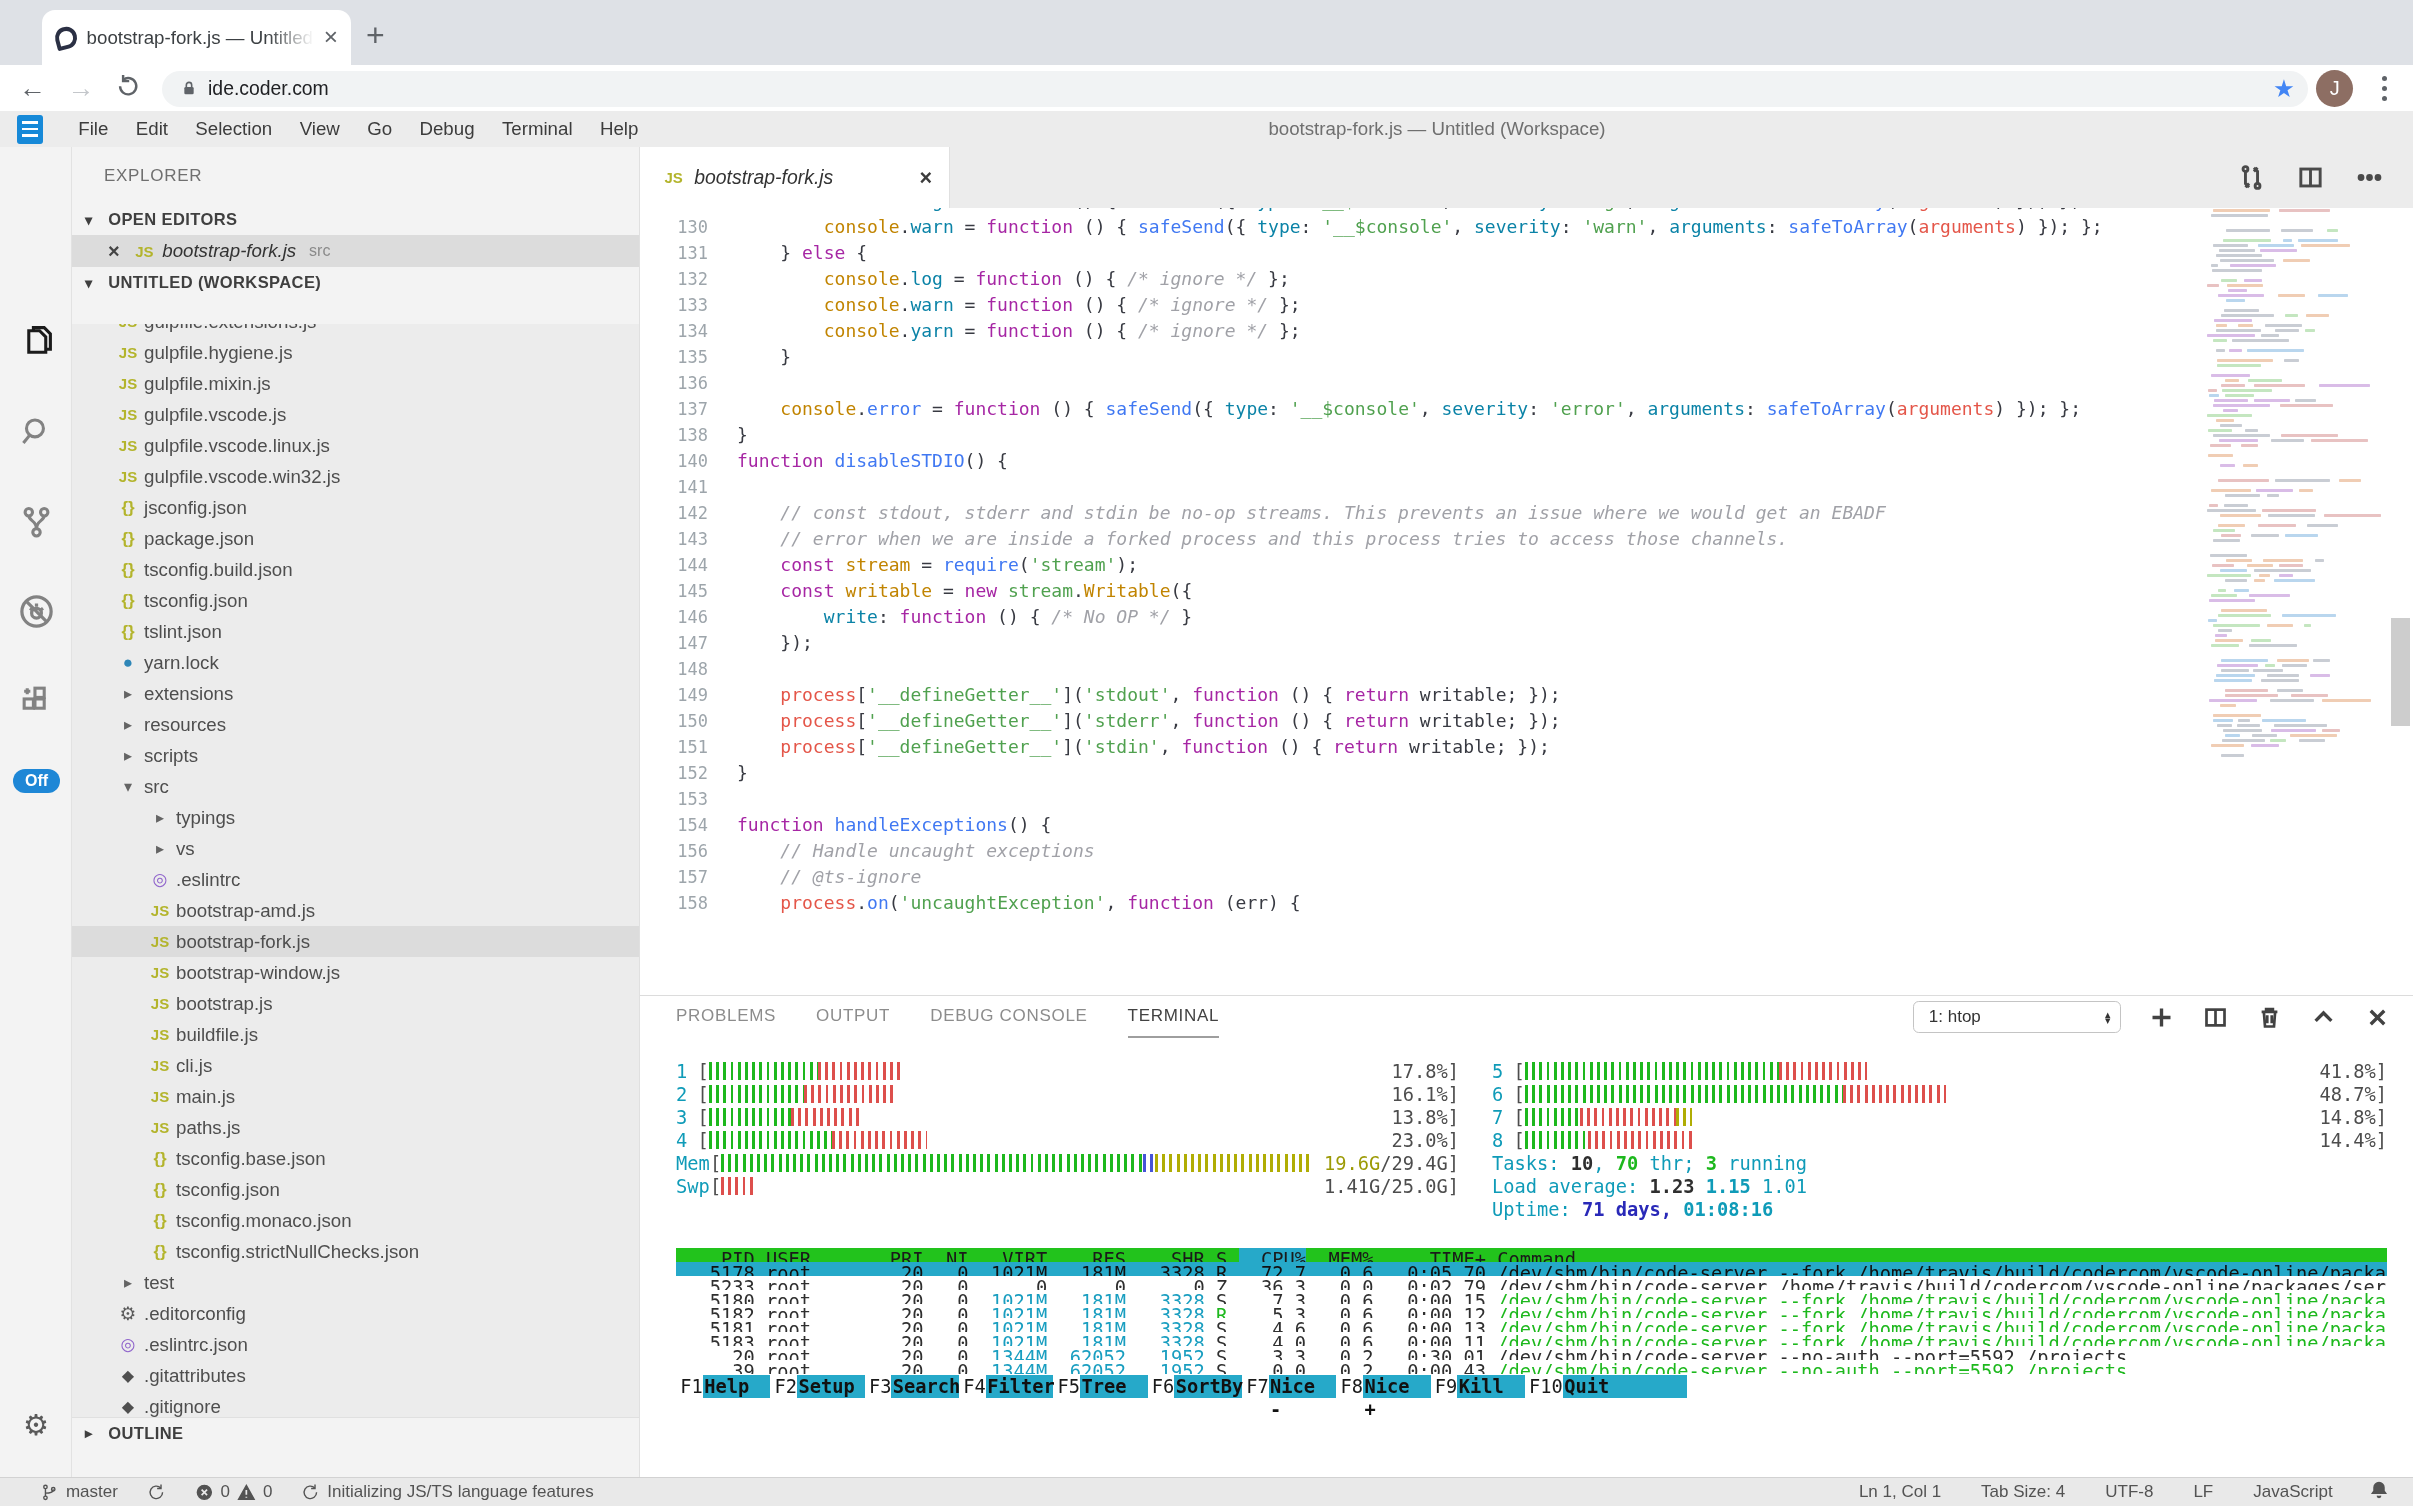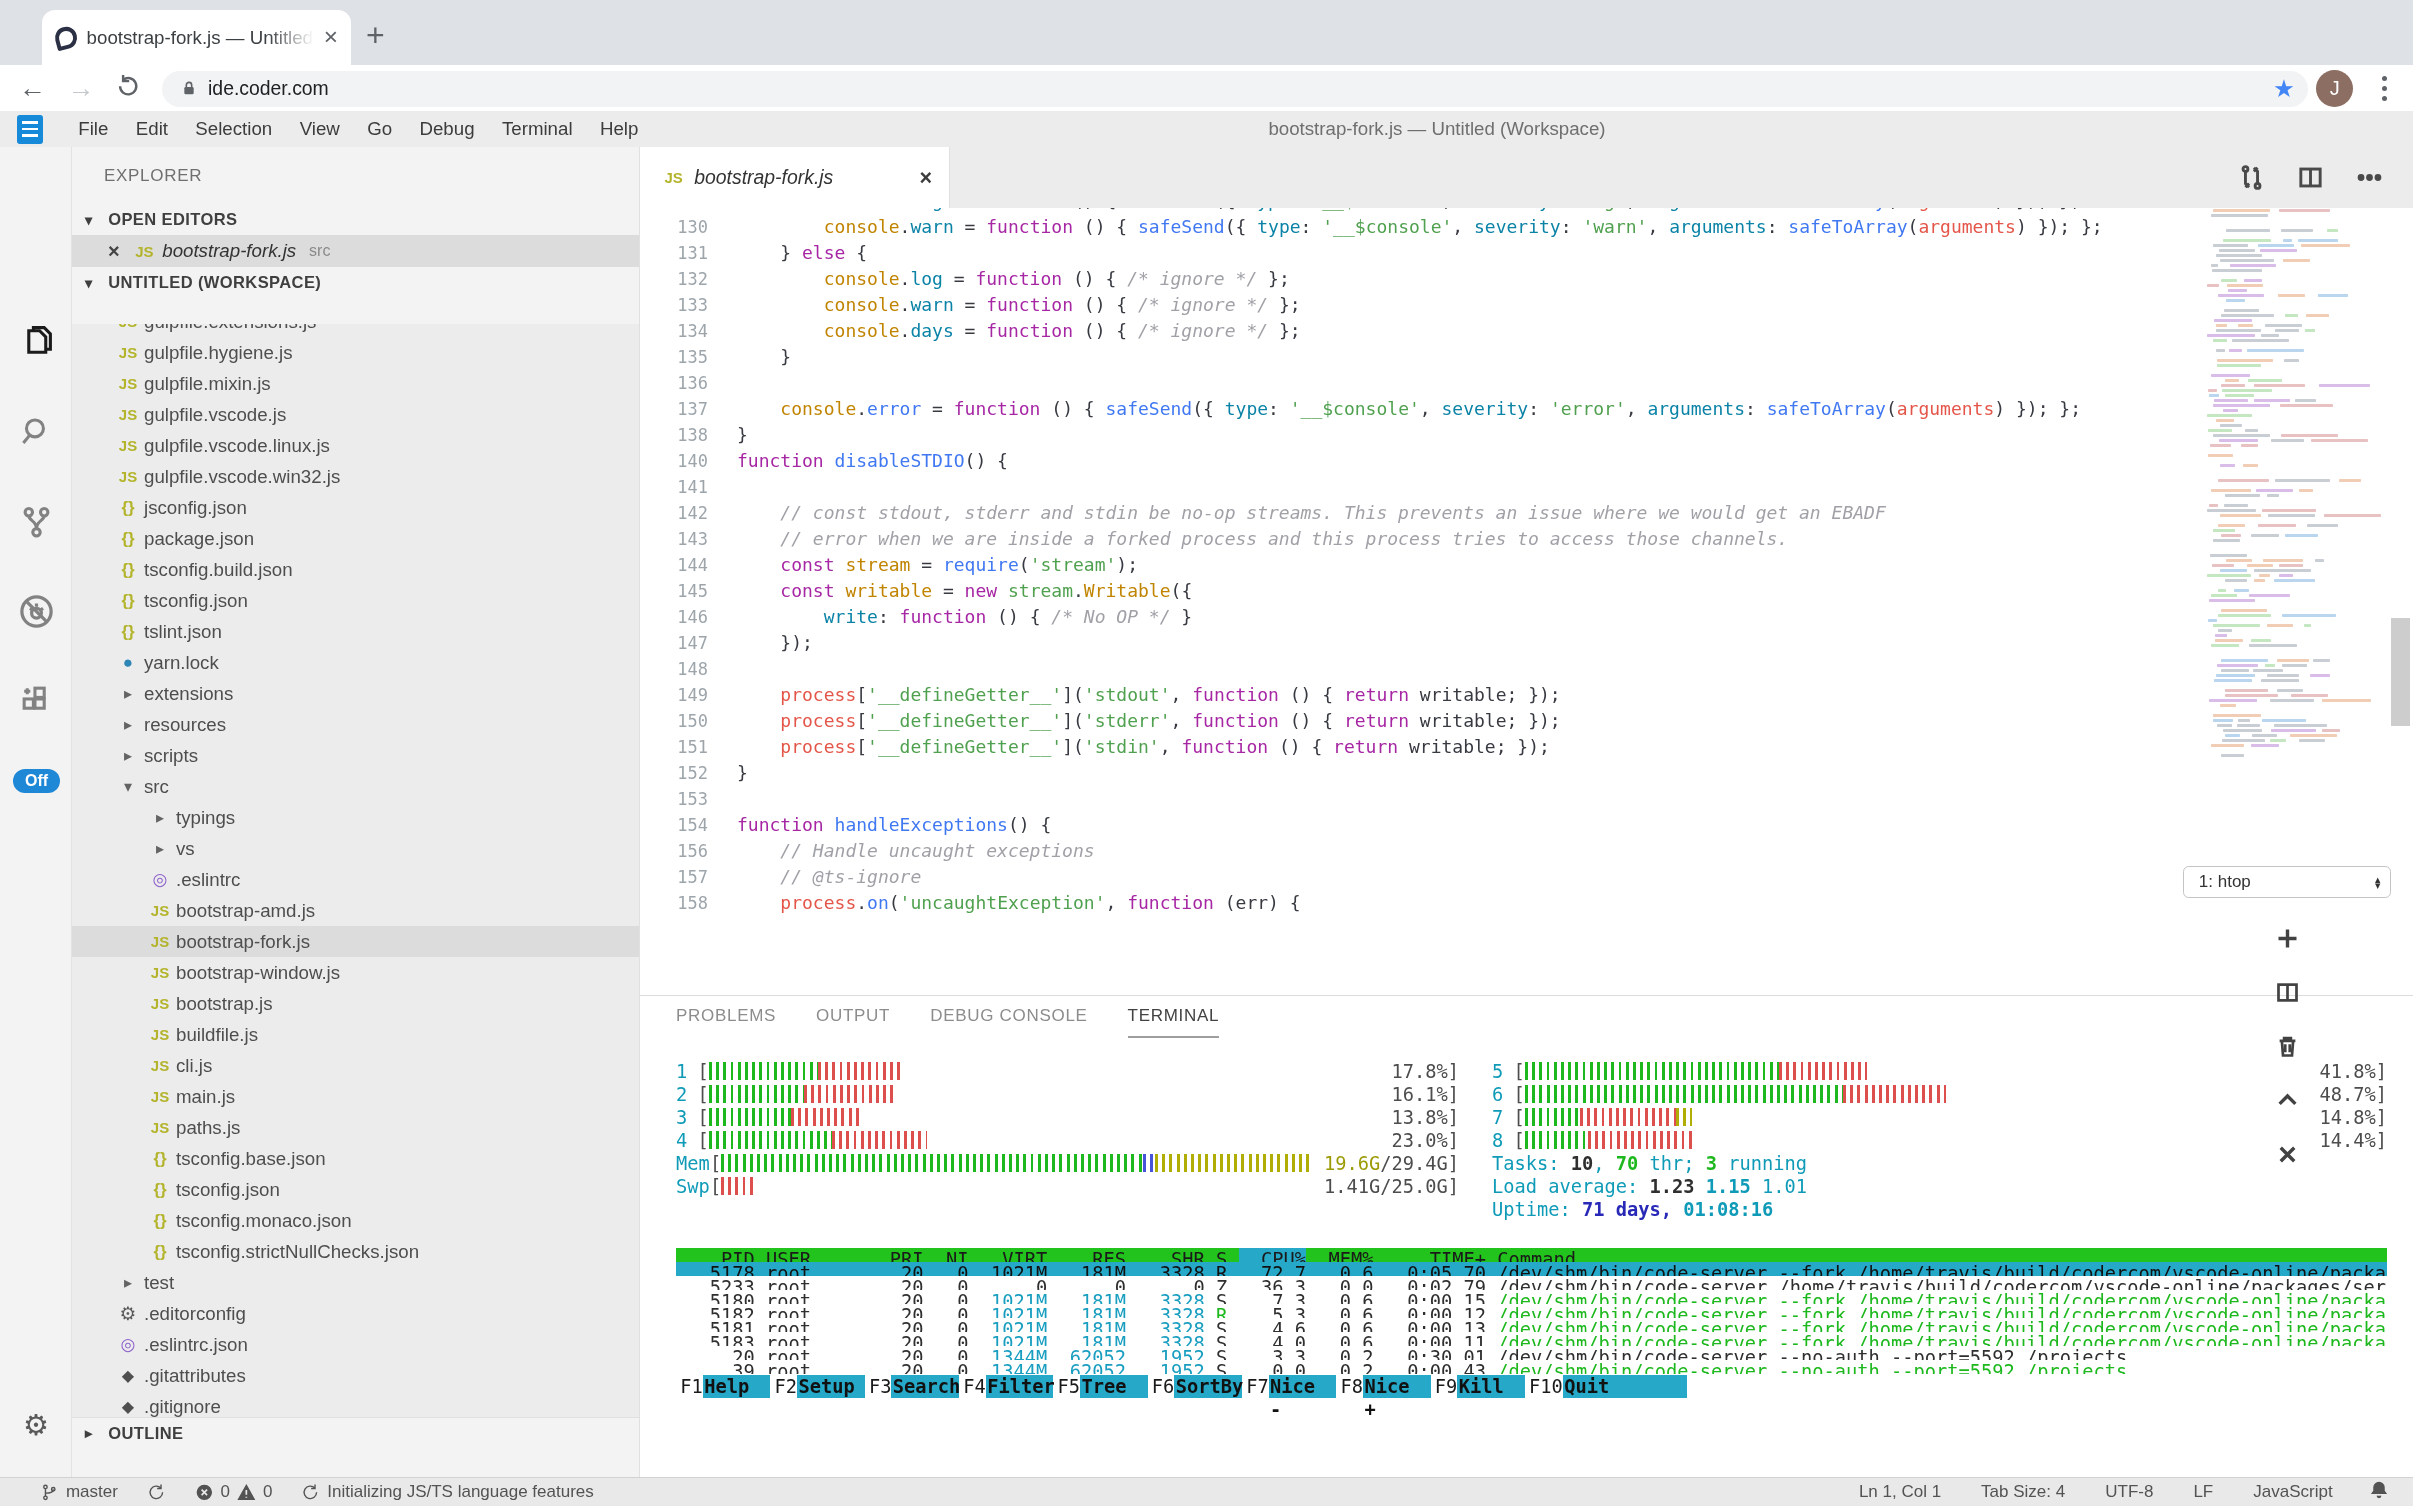--- a/index.html
+++ b/index.html
@@ -105,21 +105,21 @@
   .vscroll { position:absolute; right:2.9px; top:410px; width:18.7px; height:108px;
              background:rgba(100,100,100,.32); }
 
   
   .panel { position:absolute; left:0; top:848px; right:0; bottom:0; background:#fff;
            border-top:0.7px solid #dcdcdc; }
   .panel-header { height:42px; display:flex; align-items:center; padding:0 21.6px 0 36px; }
   .ptab { font-size:17px; color:#8c8c8c; letter-spacing:0.7px; margin-right:40px; height:100%;
           display:flex; align-items:center; border-bottom:2.2px solid transparent; }
   .ptab.active { color:#424242; border-bottom-color:#9e9e9e; }
-  .pctrl { margin-left:auto; display:flex; align-items:center; gap:27px;flex-direction:column; }
+  .pctrl { margin-left:auto; display:flex; align-items:center; gap:27px; }
   .pselect { width:208px; height:32px; border:0.7px solid #c4c4c4; border-radius:5.7px; background:#fff;
              display:flex; align-items:center; padding:0 10px 0 14.4px; font-size:17px; color:#333; }
   .psel-arrows { margin-left:auto; display:flex; flex-direction:column; line-height:6.5px;
                  font-size:10.8px; color:#333; }
   .pctrl svg { stroke:#424242; fill:none; stroke-width:2.4; }
 
   .terminal { position:absolute; left:0; top:42px; right:0; bottom:0; overflow:hidden;
               font-family:"DejaVu Sans Mono", monospace; font-size:18.7px; color:#4d4d4d;
               padding:21.6px 26px 0 36px; }
   .meters { display:flex; gap:33px; }
@@ -521,21 +521,21 @@
         </div>
       </div>
 
       <div class="code-area">
         <div class="code-scroll" id="code">
             <div class="cline"><span class="lnum">129</span><span class="ltext"><span class="tk-p">        </span><span class="tk-v">console</span><span class="tk-p">.</span><span class="tk-m">log</span><span class="tk-p"> = </span><span class="tk-k">function</span><span class="tk-p"> () { </span><span class="tk-f">safeSend</span><span class="tk-p">({ </span><span class="tk-m">type</span><span class="tk-p">: </span><span class="tk-s">'__$console'</span><span class="tk-p">, </span><span class="tk-m">severity</span><span class="tk-p">: </span><span class="tk-s">'log'</span><span class="tk-p">, </span><span class="tk-m">arguments</span><span class="tk-p">: </span><span class="tk-f">safeToArray</span><span class="tk-p">(</span><span class="tk-r">arguments</span><span class="tk-p">) }); };</span></span></div>
             <div class="cline"><span class="lnum">130</span><span class="ltext"><span class="tk-p">        </span><span class="tk-v">console</span><span class="tk-p">.</span><span class="tk-m">warn</span><span class="tk-p"> = </span><span class="tk-k">function</span><span class="tk-p"> () { </span><span class="tk-f">safeSend</span><span class="tk-p">({ </span><span class="tk-m">type</span><span class="tk-p">: </span><span class="tk-s">'__$console'</span><span class="tk-p">, </span><span class="tk-m">severity</span><span class="tk-p">: </span><span class="tk-s">'warn'</span><span class="tk-p">, </span><span class="tk-m">arguments</span><span class="tk-p">: </span><span class="tk-f">safeToArray</span><span class="tk-p">(</span><span class="tk-r">arguments</span><span class="tk-p">) }); };</span></span></div>
             <div class="cline"><span class="lnum">131</span><span class="ltext"><span class="tk-p">    } </span><span class="tk-k">else</span><span class="tk-p"> {</span></span></div>
             <div class="cline"><span class="lnum">132</span><span class="ltext"><span class="tk-p">        </span><span class="tk-v">console</span><span class="tk-p">.</span><span class="tk-m">log</span><span class="tk-p"> = </span><span class="tk-k">function</span><span class="tk-p"> () { </span><span class="tk-c">/* ignore */</span><span class="tk-p"> };</span></span></div>
             <div class="cline"><span class="lnum">133</span><span class="ltext"><span class="tk-p">        </span><span class="tk-v">console</span><span class="tk-p">.</span><span class="tk-m">warn</span><span class="tk-p"> = </span><span class="tk-k">function</span><span class="tk-p"> () { </span><span class="tk-c">/* ignore */</span><span class="tk-p"> };</span></span></div>
-            <div class="cline"><span class="lnum">134</span><span class="ltext"><span class="tk-p">        </span><span class="tk-v">console</span><span class="tk-p">.</span><span class="tk-m">days</span><span class="tk-p"> = </span><span class="tk-k">function</span><span class="tk-p"> () { </span><span class="tk-c">/* ignore */</span><span class="tk-p"> };</span></span></div>
+            <div class="cline"><span class="lnum">134</span><span class="ltext"><span class="tk-p">        </span><span class="tk-v">console</span><span class="tk-p">.</span><span class="tk-m">yarn</span><span class="tk-p"> = </span><span class="tk-k">function</span><span class="tk-p"> () { </span><span class="tk-c">/* ignore */</span><span class="tk-p"> };</span></span></div>
             <div class="cline"><span class="lnum">135</span><span class="ltext"><span class="tk-p">    }</span></span></div>
             <div class="cline"><span class="lnum">136</span><span class="ltext"></span></div>
             <div class="cline"><span class="lnum">137</span><span class="ltext"><span class="tk-p">    </span><span class="tk-v">console</span><span class="tk-p">.</span><span class="tk-f">error</span><span class="tk-p"> = </span><span class="tk-k">function</span><span class="tk-p"> () { </span><span class="tk-f">safeSend</span><span class="tk-p">({ </span><span class="tk-m">type</span><span class="tk-p">: </span><span class="tk-s">'__$console'</span><span class="tk-p">, </span><span class="tk-m">severity</span><span class="tk-p">: </span><span class="tk-s">'error'</span><span class="tk-p">, </span><span class="tk-m">arguments</span><span class="tk-p">: </span><span class="tk-f">safeToArray</span><span class="tk-p">(</span><span class="tk-r">arguments</span><span class="tk-p">) }); };</span></span></div>
             <div class="cline"><span class="lnum">138</span><span class="ltext"><span class="tk-p">}</span></span></div>
             <div class="cline"><span class="lnum">140</span><span class="ltext"><span class="tk-k">function</span><span class="tk-p"> </span><span class="tk-f">disableSTDIO</span><span class="tk-p">() {</span></span></div>
             <div class="cline"><span class="lnum">141</span><span class="ltext"></span></div>
             <div class="cline"><span class="lnum">142</span><span class="ltext"><span class="tk-p">    </span><span class="tk-c">// const stdout, stderr and stdin be no-op streams. This prevents an issue where we would get an EBADF</span></span></div>
             <div class="cline"><span class="lnum">143</span><span class="ltext"><span class="tk-p">    </span><span class="tk-c">// error when we are inside a forked process and this process tries to access those channels.</span></span></div>
             <div class="cline"><span class="lnum">144</span><span class="ltext"><span class="tk-p">    </span><span class="tk-k">const</span><span class="tk-p"> </span><span class="tk-v">stream</span><span class="tk-p"> = </span><span class="tk-f">require</span><span class="tk-p">(</span><span class="tk-s">'stream'</span><span class="tk-p">);</span></span></div>
             <div class="cline"><span class="lnum">145</span><span class="ltext"><span class="tk-p">    </span><span class="tk-k">const</span><span class="tk-p"> </span><span class="tk-v">writable</span><span class="tk-p"> = </span><span class="tk-k">new</span><span class="tk-p"> </span><span class="tk-g">stream</span><span class="tk-p">.</span><span class="tk-v">Writable</span><span class="tk-p">({</span></span></div>

